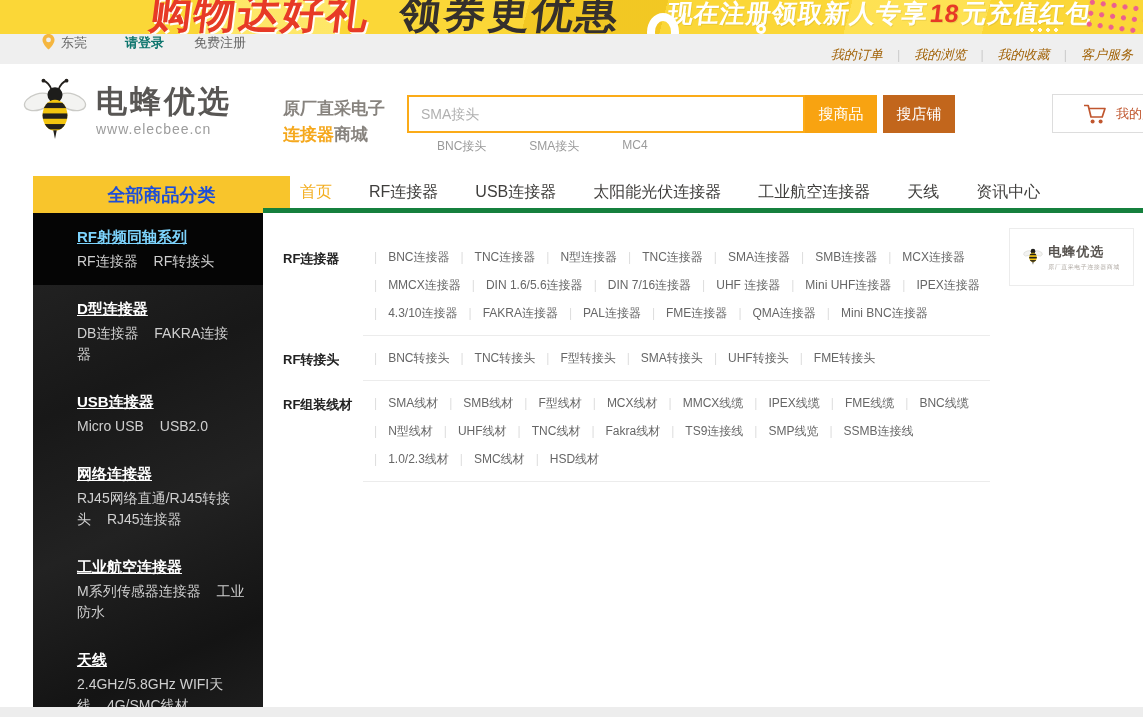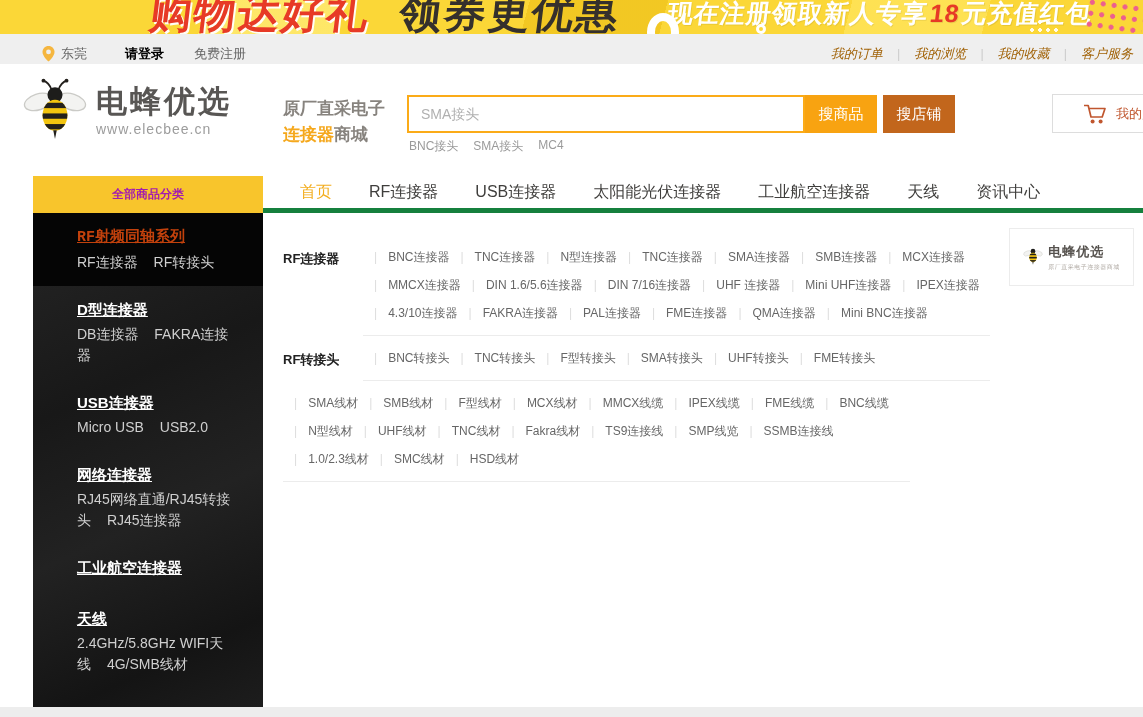--- a/index.html
+++ b/index.html
@@ -51,26 +51,26 @@
     background-size:11px 11px; transform:rotate(8deg);
   }
   .dots-white {
     position:absolute; left:1028px; top:18px; width:34px; height:16px; opacity:.9;
     background-image:radial-gradient(circle,#fff 1.6px, rgba(0,0,0,0) 2px);
     background-size:8px 8px;
   }
   
   .topbar {
     position:absolute; top:34px; left:0; right:0; height:44px;
-    background:#efefef; border-bottom:5px solid #737373;
-    display:flex; align-items:center; padding:0 10px 0 42px;
+    background:#efefef; border-bottom:2px solid #737373;
+    display:flex; padding:0 10px 0 42px;
     font-size:13px; color:#666;
   }
   .topbar .pin { margin-right:6px; display:flex; }
-  .top-login { color:#000000; font-weight:bold; margin-left:38px; cursor:pointer; }
+  .top-login { color:#0f766e; font-weight:bold; margin-left:38px; cursor:pointer; }
   .top-reg { margin-left:30px; cursor:pointer; }
   .top-links { margin-left:auto; display:flex; align-items:center; }
   .toplink { cursor:pointer; color:#a16207;font-style:italic; }
   .toplink::before { content:"|"; color:#ccc; margin:0 14px; font-weight:normal; }
   .toplink:first-of-type::before { content:""; margin:0; }
   .toplink:first-of-type { margin-right:0; }
   
   .header { position:absolute; top:64px; left:0; right:0; height:112px; background:#fff; }
   .logo { position:absolute; left:22px; top:14px; display:flex; align-items:center; cursor:pointer; }
   .logo-txt { margin-left:8px; }
@@ -86,52 +86,52 @@
   .search-input::placeholder { color:#b0b0b0; }
   .btn-product {
     width:72px; height:38px; border:none; background:#f8a311; color:#fff;
     font-size:15px; cursor:pointer; font-family:inherit;
   }
   .btn-shop {
     width:72px; height:38px; border:none; background:#c2661c; color:#fff;
     font-size:15px; cursor:pointer; margin-left:6px; font-family:inherit;
   }
   .hot-words { position:absolute; left:409px; top:74px; display:flex; font-size:12px; color:#9a9a9a; }
-  .hot-word { margin-right:15px; cursor:pointer; }
+  .hot-word { margin-right:15px; cursor:pointer;margin-left:28px; }
   .cart-box {
     position:absolute; left:1052px; top:30px; width:170px; height:39px;
     border:1px solid #ddd; display:flex; align-items:center;
     padding-left:30px; color:#c0562e; font-size:13px; cursor:pointer; background:#fff;
   }
   .cart-box svg { margin-right:9px; }
   
   .cat-header {
-    position:absolute; left:33px; top:176px; width:230px; height:37px;
-    background:#f8c52c; color:#a21caf; font-size:12px; font-weight:bold;
+    position:absolute; left:33px; top:176px; width:257px; height:37px;
+    background:#f8c52c; color:#1d4ed8; font-size:18px; font-weight:bold;
     display:flex; align-items:center; justify-content:center; cursor:pointer;
   }
   .nav {
     position:absolute; left:263px; top:176px; right:0; height:37px;
     border-bottom:5px solid #15803d; display:flex; align-items:center;
     padding-left:37px; font-size:16px; color:#3f3e3c;
   }
   .nav-item { margin-right:37px; cursor:pointer; }
   .nav-item:first-of-type { color:#f3ad1e; }
   
   .sidebar {
     position:absolute; left:33px; top:213px; width:230px; height:494px; overflow:hidden;
     background:linear-gradient(155deg,#262626,#181818 35%,#222 60%,#141414 85%,#1d1d1d);
   }
   .side-item { padding:14px 18px 13px 44px; cursor:pointer; }
   .side-item.active { background:#050505; }
   .side-title {
     display:inline-block; font-size:15px; font-weight:bold; color:#fff;
     text-decoration:underline; line-height:20px; margin-bottom:4px; cursor:pointer;
   }
-  .side-item.active .side-title { color:#c2410c;font-family:Liberation Mono, monospace; }
+  .side-item.active .side-title { color:#7dd3fc; }
   .side-sub { font-size:14px; color:#cfcfcf; line-height:21px; }
   .side-link { margin-right:12px; cursor:pointer; }
   
   .panel { position:absolute; left:263px; top:213px; right:0; height:494px; background:#fff; padding:22px 0 0 20px; }
   .group { display:flex; }
   .group-label { width:80px; flex:none; font-size:13px; font-weight:bold; color:#222; padding-top:15px; }
   .group-links {
     width:627px; flex:none; display:flex; flex-wrap:wrap; align-content:flex-start;
     padding:8px 0; border-bottom:1px solid #ececec;
   }
@@ -281,27 +281,31 @@
   <div class="side-item">
     <a class="side-title">网络连接器</a>
     <div class="side-sub">
       <span class="side-link">RJ45网络直通/RJ45转接头</span>
       <span class="side-link">RJ45连接器</span>
     </div>
   </div>
 
   <div class="side-item">
     <a class="side-title">工业航空连接器</a>
+    <div class="side-sub">
+      <span class="side-link">M系列传感器连接器</span>
+      <span class="side-link">工业防水</span>
+    </div>
   </div>
 
   <div class="side-item">
     <a class="side-title">天线</a>
     <div class="side-sub">
       <span class="side-link">2.4GHz/5.8GHz WIFI天线</span>
-      <span class="side-link">4G/SMB线材</span>
+      <span class="side-link">4G/SMC线材</span>
     </div>
   </div>
 </div>
 
 <div class="panel">
 
   <div class="group">
     <div class="group-label">RF连接器</div>
     <div class="group-links">
 
@@ -334,20 +338,21 @@
     <span class="mlink">BNC转接头</span>
         <span class="mlink">TNC转接头</span>
         <span class="mlink">F型转接头</span>
         <span class="mlink">SMA转接头</span>
         <span class="mlink">UHF转接头</span>
         <span class="mlink">FME转接头</span>
       </div>
   </div>
 
   <div class="group">
+    <div class="group-label">RF组装线材</div>
     <div class="group-links">
 
     <span class="mlink">SMA线材</span>
         <span class="mlink">SMB线材</span>
         <span class="mlink">F型线材</span>
         <span class="mlink">MCX线材</span>
         <span class="mlink">MMCX线缆</span>
         <span class="mlink">IPEX线缆</span>
         <span class="mlink">FME线缆</span>
         <span class="mlink">BNC线缆</span>

